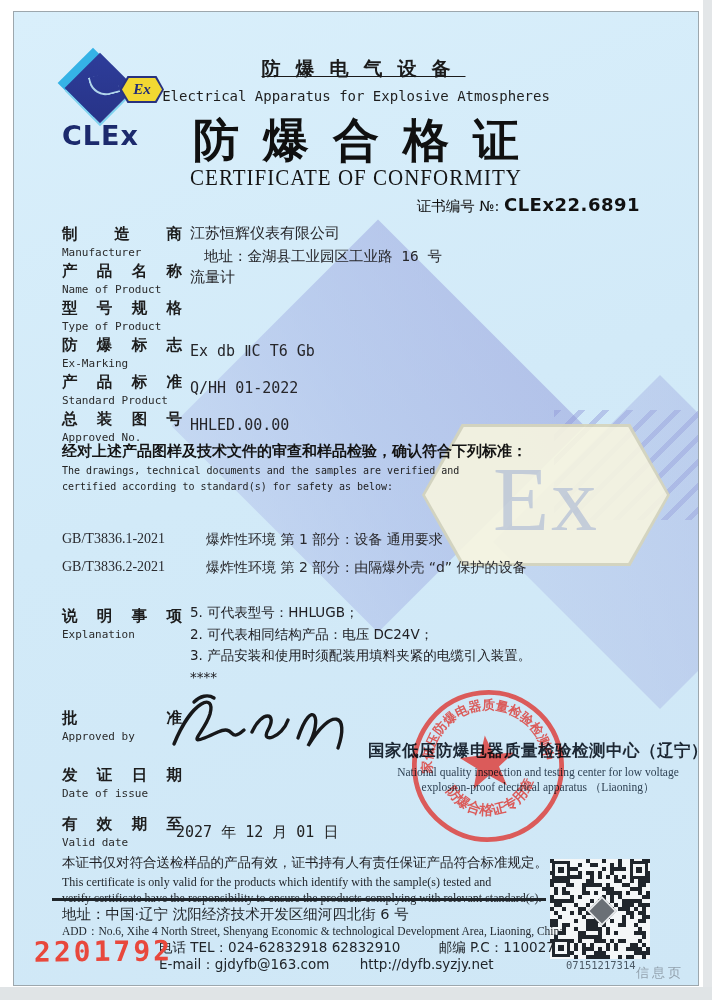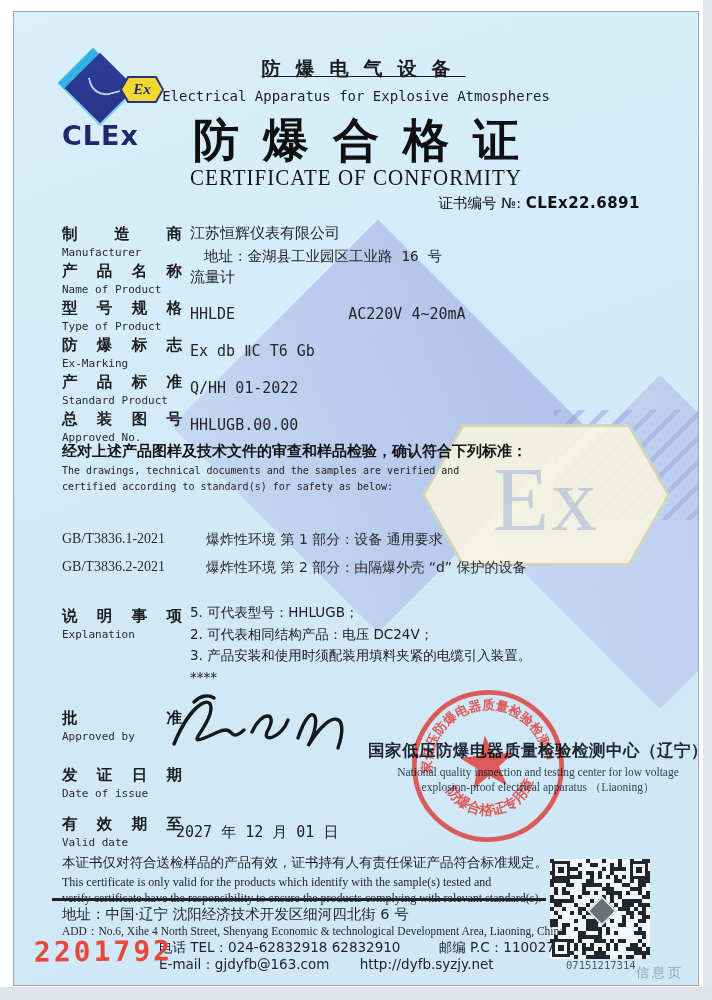--- a/index.html
+++ b/index.html
@@ -49,21 +49,21 @@
   .t-cn-small{position:absolute;left:0;top:44px;width:100%;text-align:center;font-size:19px;
          font-weight:bold;letter-spacing:15px;text-indent:15px;color:#1b1b1b;text-decoration:underline;}
   .t-en-small{position:absolute;left:0;top:76px;width:100%;text-align:center;font-size:14px;
          font-family:"DejaVu Sans Mono","Liberation Mono",monospace;color:#1e1e1e;}
   .t-cn-big{position:absolute;left:0;top:98px;width:100%;text-align:center;font-size:46px;
          font-weight:bold;letter-spacing:24px;text-indent:24px;color:#101010;}
   .t-en-big{position:absolute;left:0;top:153px;width:100%;text-align:center;font-size:21px;
          font-family:"Liberation Serif","DejaVu Serif",serif;letter-spacing:1px;color:#141414;
          transform:scaleY(1.08);}
   .cert-no{position:absolute;right:58px;top:182px;font-size:14.5px;color:#111;}
-  .cert-no b{font-size:15px;letter-spacing:.5px;text-align:right;}
+  .cert-no b{font-size:18px;letter-spacing:.5px;text-align:right;}
 
   
   .flabel{position:absolute;left:48px;width:120px;}
   .flabel .cn{display:block;font-size:15.5px;font-weight:bold;color:#1d1d1d;
          text-align:justify;text-align-last:justify;}
   .flabel .en{display:block;font-size:11px;color:#2a2a2a;margin-top:1px;
          font-family:"DejaVu Sans Mono","Liberation Mono",monospace;white-space:nowrap;}
   .fval{position:absolute;left:176px;font-size:15px;color:#26262a;
          font-family:"DejaVu Sans Mono","Liberation Mono",monospace;white-space:nowrap;}
   .fval .second{display:block;margin-top:4px;padding-left:14px;font-size:14.5px;}
@@ -176,42 +176,38 @@
       <div class="flabel" style="top:249px">
         <span class="cn">产品名称</span>
         <span class="en">Name of Product</span>
       </div>
       <div class="fval" style="top:256px">流量计</div>
 
       <div class="flabel" style="top:286px">
         <span class="cn">型号规格</span>
         <span class="en">Type of Product</span>
       </div>
-      <div class="fval" style="top:293px">
-        <span>HHLDE</span>
-        <span class="spread">AC220V 4~20mA</span>
-      </div>
 
       <div class="flabel" style="top:323px">
         <span class="cn">防爆标志</span>
         <span class="en">Ex-Marking</span>
       </div>
       <div class="fval" style="top:330px">Ex db ⅡC T6 Gb</div>
 
       <div class="flabel" style="top:360px">
         <span class="cn">产品标准</span>
         <span class="en">Standard Product</span>
       </div>
       <div class="fval" style="top:367px">Q/HH 01-2022</div>
 
       <div class="flabel" style="top:397px">
         <span class="cn">总装图号</span>
         <span class="en">Approved No.</span>
       </div>
-      <div class="fval" style="top:404px">HHLUGB.00.00</div>
+      <div class="fval" style="top:404px">HHLED.00.00</div>
 
       <div class="statement">
         <div class="cn">经对上述产品图样及技术文件的审查和样品检验，确认符合下列标准：</div>
         <div class="en">
           <span>The drawings, technical documents and the samples are verified and</span><br>
           <span>certified according to standard(s) for safety as below:</span>
         </div>
       </div>
 
       <div class="std-row" style="top:519px">

